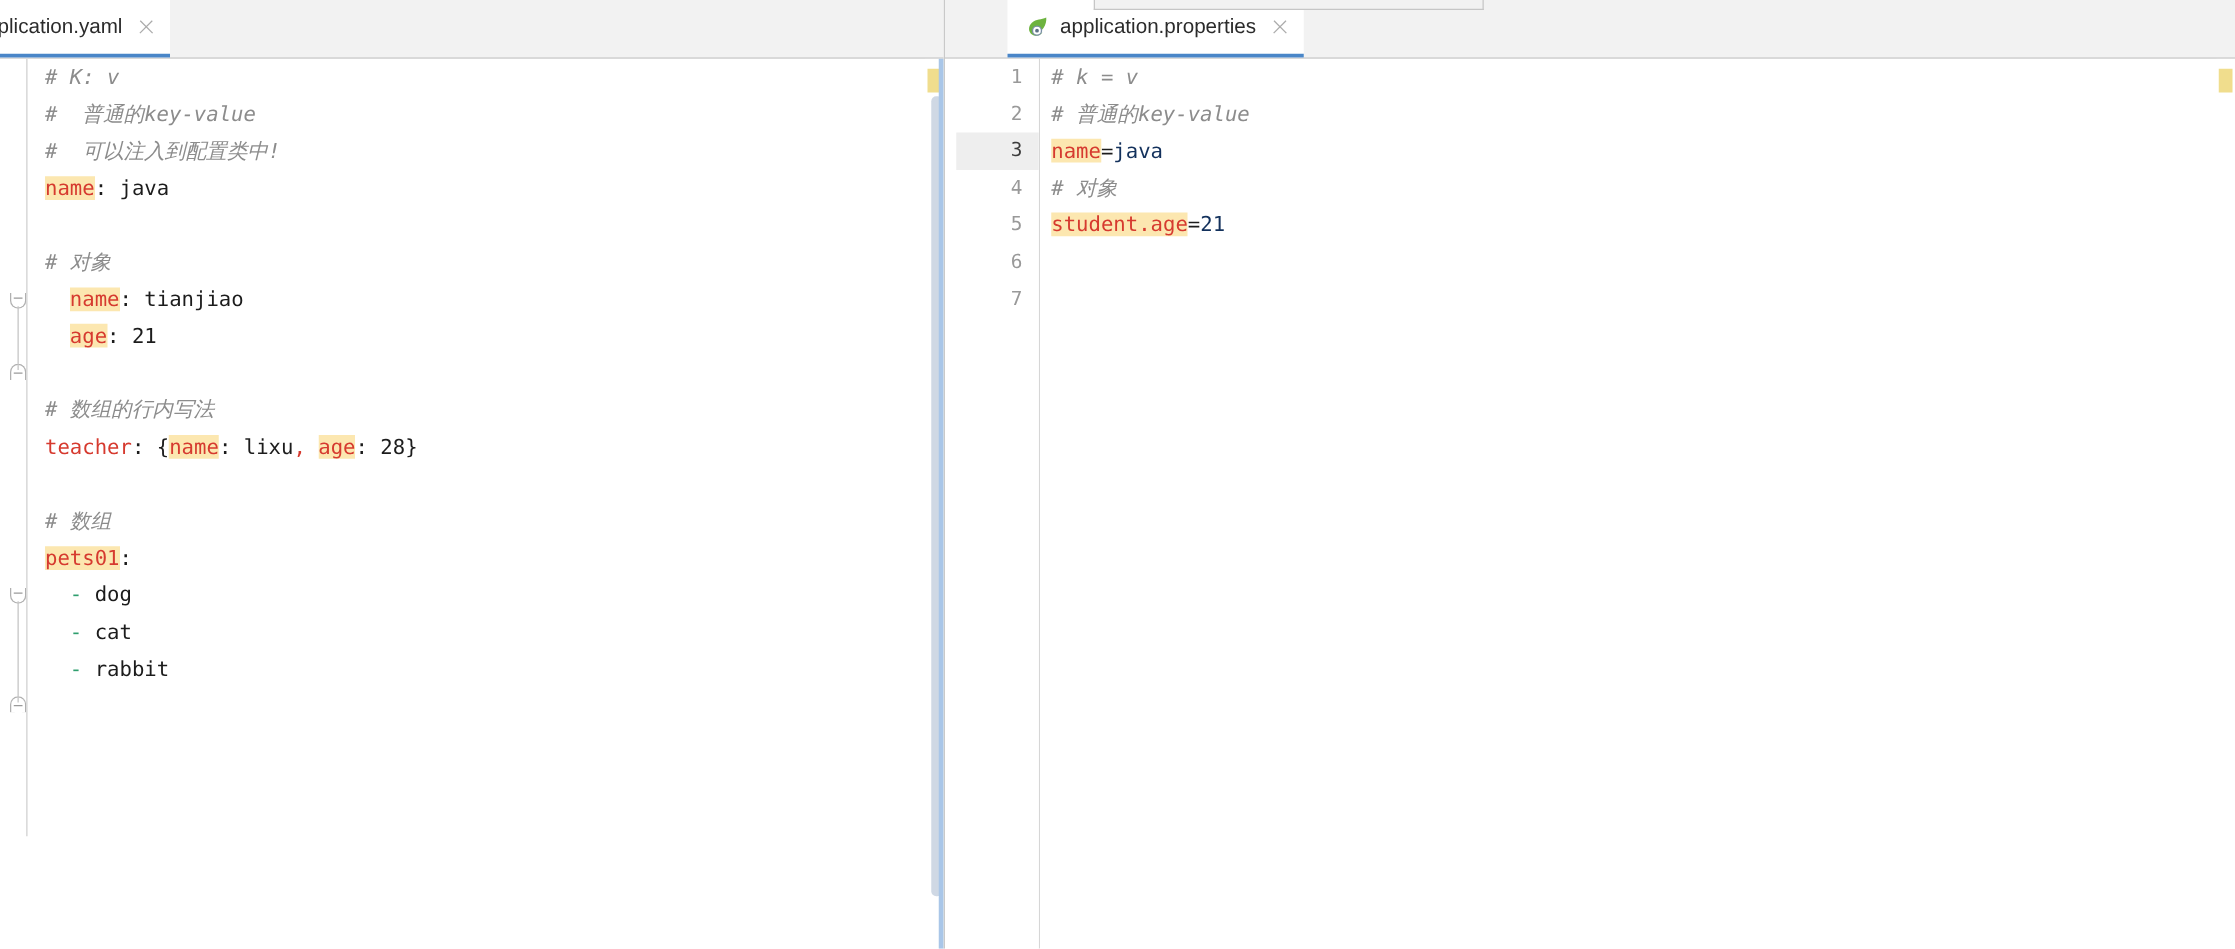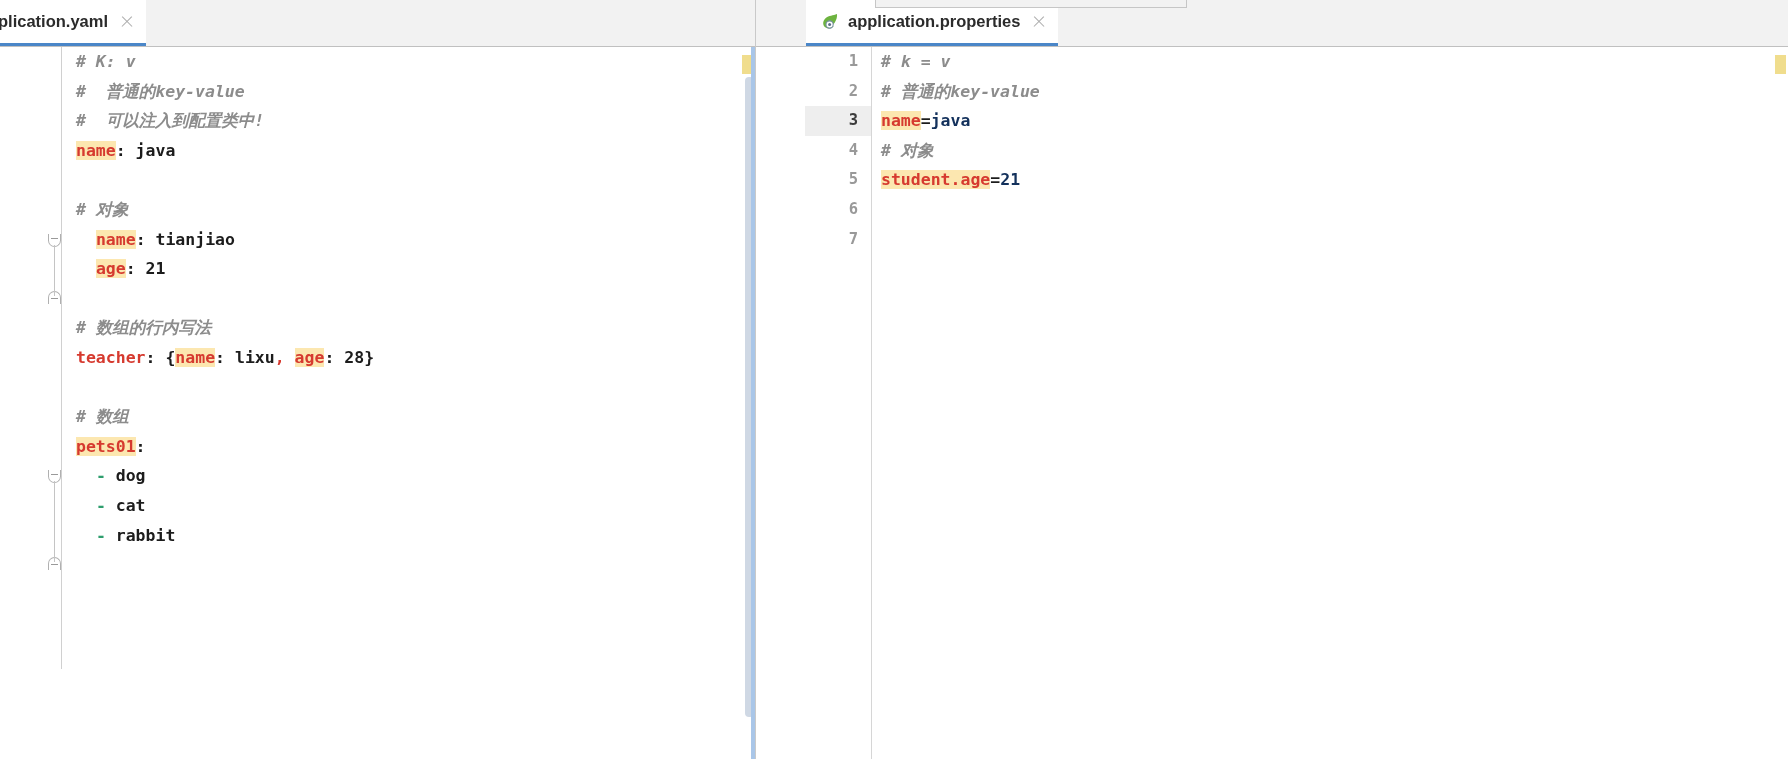--- a/index.html
+++ b/index.html
@@ -2,21 +2,21 @@
 <html><head>
 <meta charset="utf-8">
 <style>
   * { box-sizing: border-box; margin: 0; padding: 0; }
   html, body {
     width: 1788px; height: 759px;
     background: #ffffff;
     font-family: "Liberation Sans", sans-serif;
     overflow: hidden;
   }
-  .app { position: relative; width: 1788px; height: 633px; display: flex; font-weight: bold; }
+  .app { position: relative; width: 1788px; height: 633px; display: flex; }
 
   
   .pane { position: relative; height: 759px; display: flex; flex-direction: column; background: #ffffff; }
   .pane-left  { width: 755px; }
   .pane-right { width: 1033px; border-left: 1px solid #c9c9c9; }
 
   
   .tabbar {
     height: 47px; background: #f2f2f2;
     border-bottom: 1px solid #c0c0c0;
@@ -49,21 +49,21 @@
 
   
   .top-strip {
     position: absolute; left: 875px; top: -4px;
     width: 312px; height: 12px;
     background: #f2f2f2; border: 1px solid #c6c6c6;
     border-top: none; z-index: 20;
   }
 
   
-  .editor { flex: 1; display: flex; position: relative; overflow: hidden; background:#fff;padding-left:40px; }
+  .editor { flex: 1; display: flex; position: relative; overflow: hidden; background:#fff; }
 
   
   .gutter-fold {
     width: 27px; background: #ffffff; position: relative; flex: none;
   }
   
   .gutter-num {
     width: 66px; background: #ffffff; flex: none;
     position: relative; text-align: right;
   }

